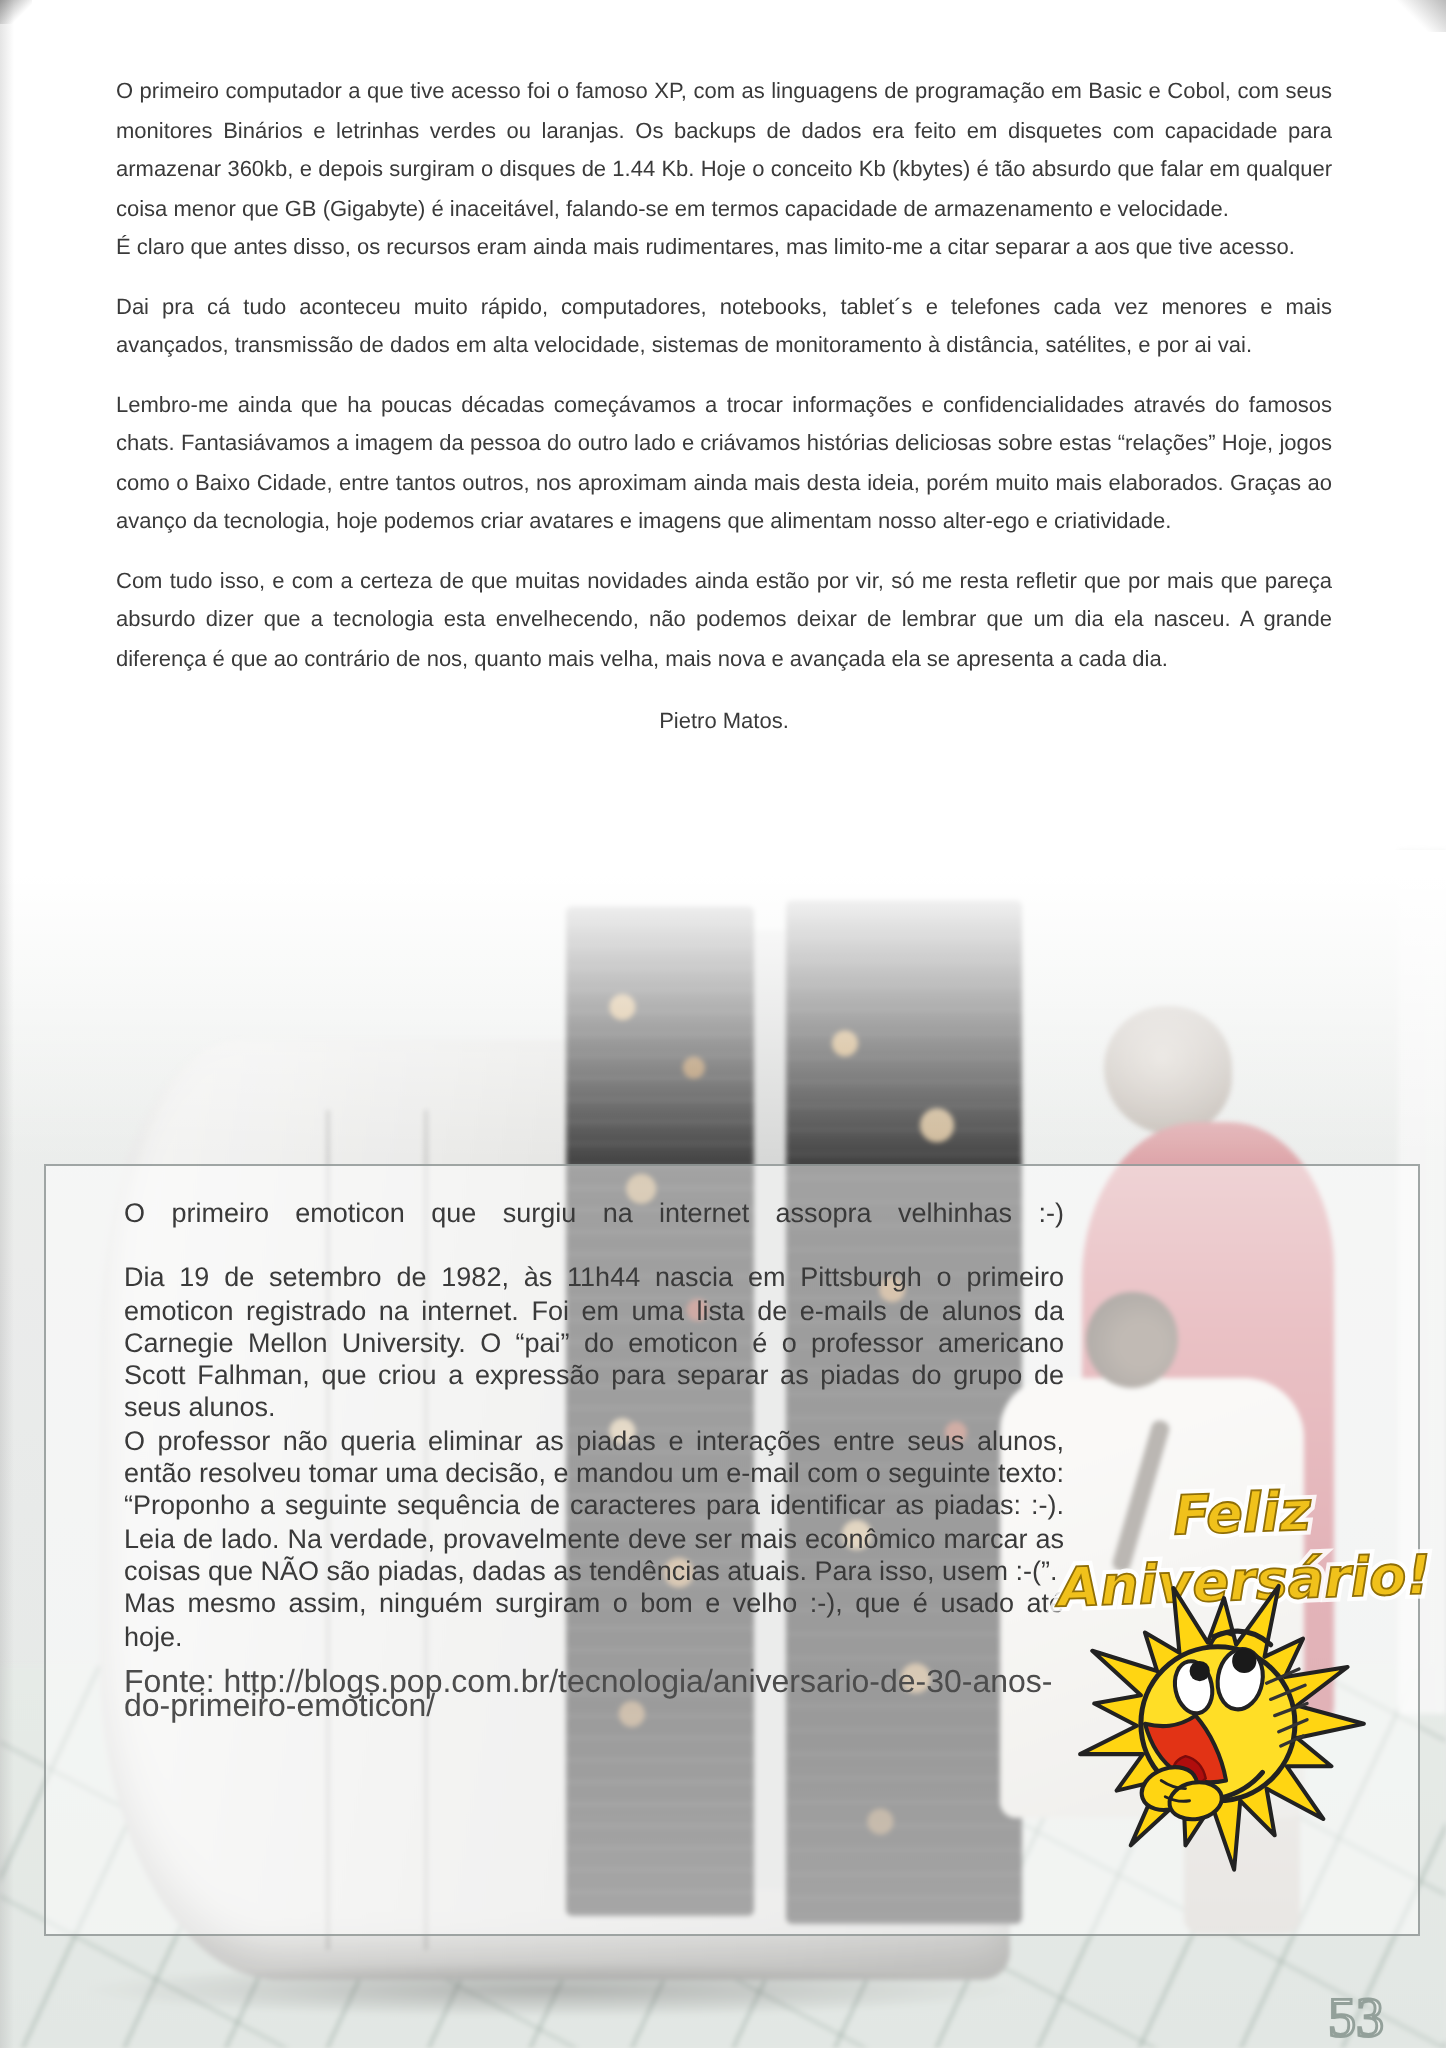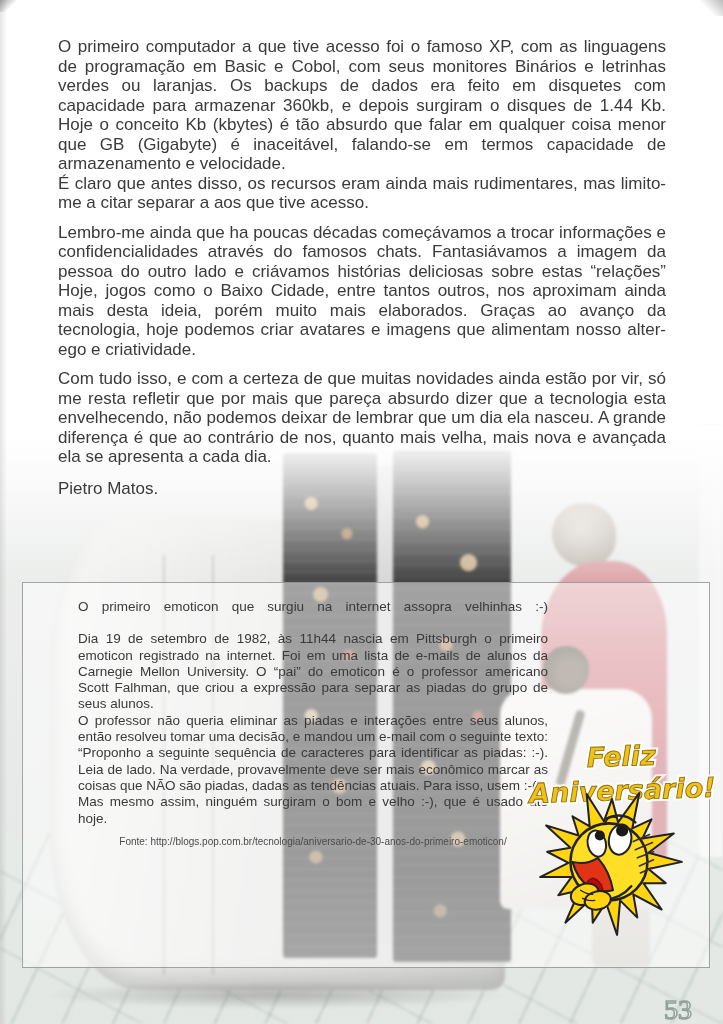--- a/index.html
+++ b/index.html
@@ -13,25 +13,25 @@
   .corner.tl{left:0;top:0;width:16px;height:12px;
     background:linear-gradient(135deg, rgba(120,120,120,.7), rgba(120,120,120,0) 65%);}
   .corner.tr{right:0;top:0;width:26px;height:16px;
     background:linear-gradient(225deg, rgba(140,140,140,.6), rgba(140,140,140,0) 60%);}
   .edge-left{position:absolute;left:0;top:0;width:7px;height:100%;z-index:7;
     background:linear-gradient(90deg, rgba(150,150,150,.25), rgba(150,150,150,0));}
 
   
   .article{
     position:absolute; left:58px; top:37px; width:608px; z-index:5;
-    font-size:17px; line-height:19.5px; text-align:justify;
+    font-size:11px; line-height:19.5px; text-align:justify;
   }
   .article p{margin:0;}
   .article p.new-block{margin-top:10px;}
-  .signature{margin-top:12px !important; text-align:left;}
+  .signature{margin-top:12px !important; text-align:center;}
 
   
   .photo{position:absolute; left:0; top:425px; width:723px; height:599px; z-index:1;
     background:linear-gradient(180deg,#eceeec 0%,#e4e6e5 55%,#e0e4e1 100%);}
   .photo-objects{position:absolute; inset:0; filter:blur(1.4px);}
   .floor{position:absolute; left:0; top:408px; width:723px; height:191px;
     background:
       repeating-linear-gradient(115deg, rgba(135,155,145,0) 0 44px, rgba(135,155,145,.45) 44px 46px),
       repeating-linear-gradient(28deg, rgba(135,155,145,0) 0 66px, rgba(135,155,145,.30) 66px 68px),
       linear-gradient(180deg,#e2e7e3,#dde3df);}
@@ -86,26 +86,26 @@
     transform:rotate(16deg); background:#5c5349; border-radius:4px;}
   .right-wall{position:absolute; left:699px; top:0; width:24px; height:432px;
     background:linear-gradient(90deg, rgba(243,244,243,.9), #f4f5f4);}
   .photo-wash{position:absolute; inset:0; background:rgba(255,255,255,.16);}
   .photo-fade{position:absolute; left:0; top:0; width:100%; height:155px;
     background:linear-gradient(180deg,#ffffff 8%, rgba(255,255,255,0) 100%);}
 
   
   .info-box{position:absolute; left:22px; top:582px; width:686px; height:384px; z-index:4;
     background:rgba(255,255,255,.5); border:1px solid rgba(130,138,136,.75);}
-  .box-text{position:absolute; left:78px; top:599px; width:470px; z-index:5;
+  .box-text{position:absolute; left:62px; top:599px; width:470px; z-index:5;
     font-size:13.5px; line-height:16.3px; text-align:justify;}
   .box-text p{margin:0;}
   .box-title{margin:0 0 16px 0 !important; text-align:justify; text-align-last:justify;}
-  .source{margin-top:9px !important; font-size:10px; line-height:12px;
-    color:#4c4c4c; text-align:center;}
+  .source{margin-top:9px !important; font-size:16px; line-height:12px;
+    color:#4c4c4c; text-align:left;}
 
   
   .birthday{position:absolute; left:518px; top:738px; width:200px; height:86px; z-index:6;
     transform:rotate(-2deg);}
   .sun{position:absolute; left:536px; top:790px; width:152px; height:164px; z-index:6;}
 
   
   .page-number{position:absolute; left:664px; top:988px; z-index:7;
     font-family:Liberation Serif, serif; font-size:28px; line-height:44px;
     color:rgba(244,247,245,.85);
@@ -140,20 +140,21 @@
       <div class="right-wall"></div>
     </div>
     <div class="photo-wash"></div>
     <div class="photo-fade"></div>
   </div>
 
   <div class="article">
     <div>
         <p>O primeiro computador a que tive acesso foi o famoso XP, com as linguagens de programação em Basic e Cobol, com seus monitores Binários e letrinhas verdes ou laranjas. Os backups de dados era feito em disquetes com capacidade para armazenar 360kb, e depois surgiram o disques de 1.44 Kb. Hoje o conceito Kb (kbytes) é tão absurdo que falar em qualquer coisa menor que GB (Gigabyte) é inaceitável, falando-se em termos capacidade de armazenamento e velocidade.</p>
         <p>É claro que antes disso, os recursos eram ainda mais rudimentares, mas limito-me a citar separar a aos que tive acesso.</p>
+        <p class="new-block">Dai pra cá tudo aconteceu muito rápido, computadores, notebooks, tablet´s e telefones cada vez menores e mais avançados, transmissão de dados em alta velocidade, sistemas de monitoramento à distância, satélites, e por ai vai.</p>
         <p class="new-block">Lembro-me ainda que ha poucas décadas começávamos a trocar informações e confidencialidades através do famosos chats. Fantasiávamos a imagem da pessoa do outro lado e criávamos histórias deliciosas sobre estas “relações” Hoje, jogos como o Baixo Cidade, entre tantos outros, nos aproximam ainda mais desta ideia, porém muito mais elaborados. Graças ao avanço da tecnologia, hoje podemos criar avatares e imagens que alimentam nosso alter-ego e criatividade.</p>
         <p class="new-block">Com tudo isso, e com a certeza de que muitas novidades ainda estão por vir, só me resta refletir que por mais que pareça absurdo dizer que a tecnologia esta envelhecendo, não podemos deixar de lembrar que um dia ela nasceu. A grande diferença é que ao contrário de nos, quanto mais velha, mais nova e avançada ela se apresenta a cada dia.</p>
       </div>
     <p class="signature">Pietro Matos.</p>
   </div>
 
   <div class="info-box"></div>
   <div class="box-text">
     <p class="box-title">O primeiro emoticon que surgiu na internet assopra velhinhas :-)</p>
     <div>

